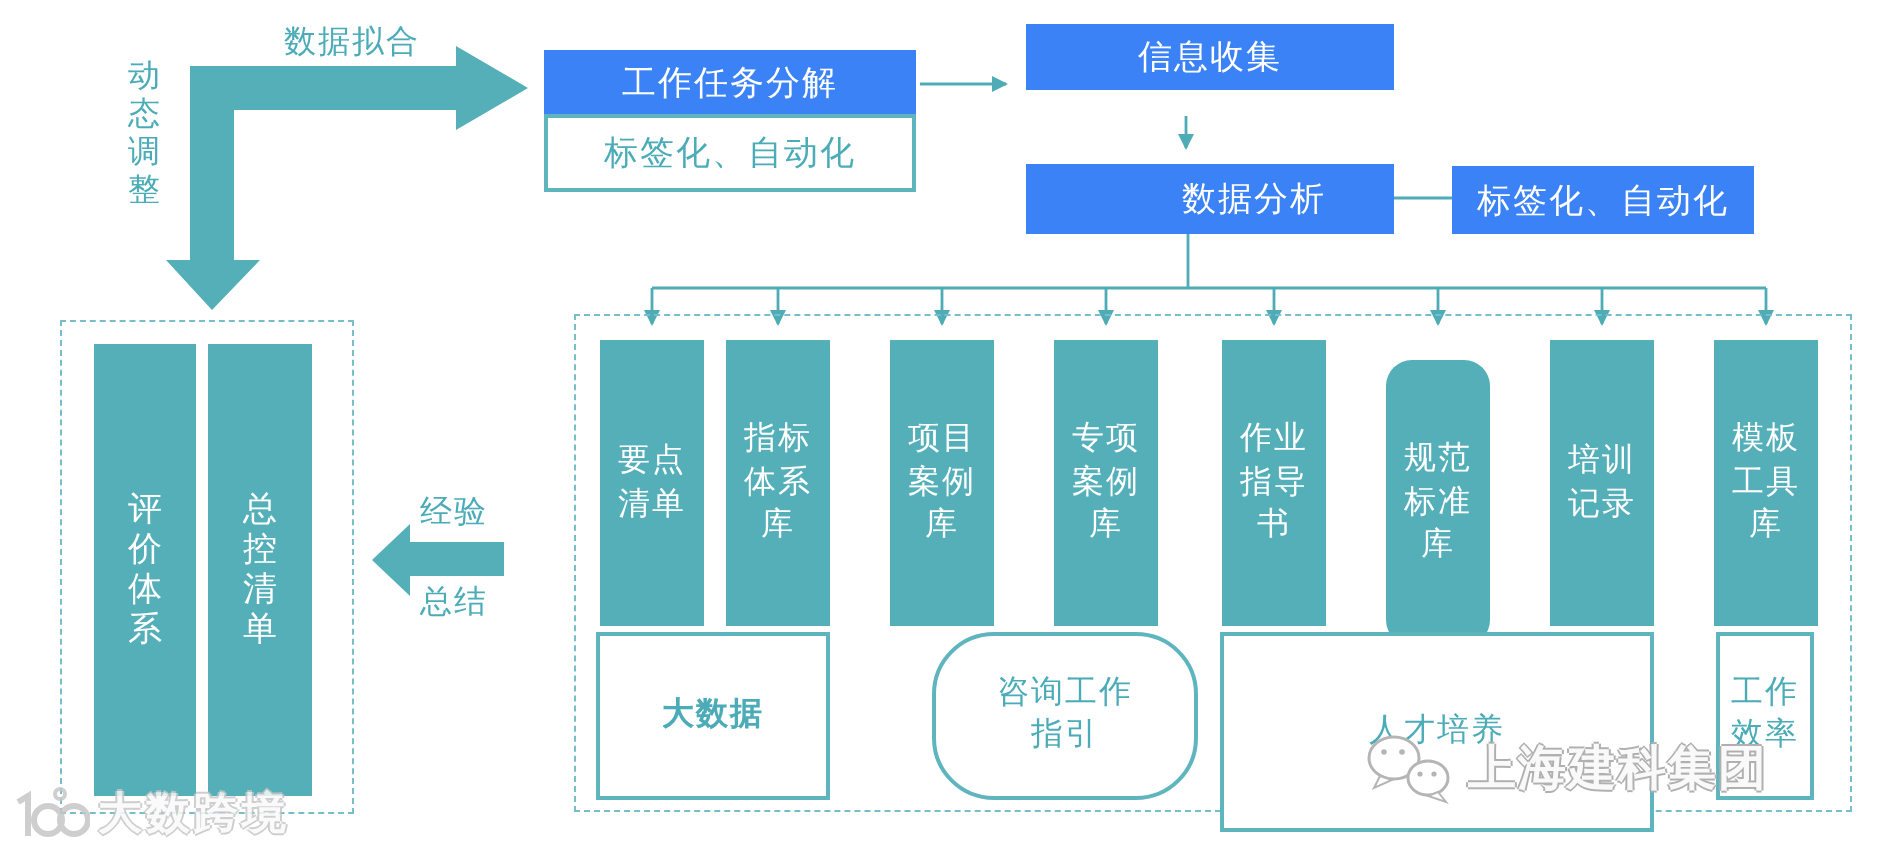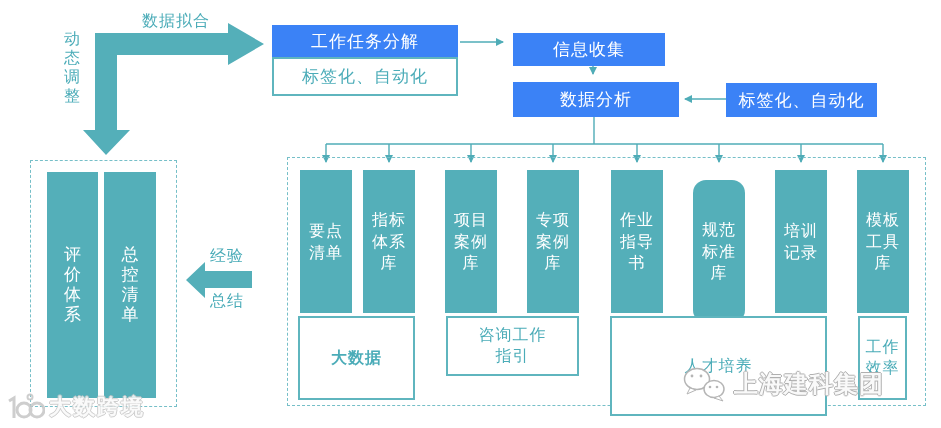--- a/index.html
+++ b/index.html
@@ -90,22 +90,22 @@
   </svg>
 
   <div class="a vlabel pre" style="left:56px;top:29px;width:32px;">动
 态
 调
 整</div>
   <div class="a teal-note f17" style="left:126px;top:11px;width:100px;">数据拟合</div>
 
   <div class="a box-teal f17" style="left:272px;top:25px;width:186px;height:33px;">工作任务分解</div>
   <div class="a box-white f17" style="left:272px;top:57px;width:186px;height:39px;">标签化、自动化</div>
-  <div class="a box-teal f17" style="left:513px;top:33px;width:152px;height:33px;">信息收集</div>
-  <div class="a box-teal f17" style="left:513px;top:82px;width:166px;height:35px;">数据分析</div>
+  <div class="a box-teal f17" style="left:513px;top:12px;width:184px;height:33px;">信息收集</div>
+  <div class="a box-teal f17" style="left:513px;top:82px;width:140px;height:35px;padding-left:44px;">数据分析</div>
   <div class="a box-teal f17" style="left:726px;top:83px;width:151px;height:34px;">标签化、自动化</div>
 
   <div class="a dashed" style="left:30px;top:160px;width:147px;height:247px;"></div>
   <div class="a vbox" style="left:47px;top:172px;width:51px;height:226px;">评
 价
 体
 系</div>
   <div class="a vbox" style="left:104px;top:172px;width:52px;height:226px;">总
 控
 清
@@ -133,21 +133,21 @@
   <div class="a col" style="left:693px;top:180px;width:52px;height:143px;border-radius:13px;">规范
 标准
 库</div>
   <div class="a col" style="left:775px;top:170px;width:52px;height:143px;">培训
 记录</div>
   <div class="a col" style="left:857px;top:170px;width:52px;height:143px;">模板
 工具
 库</div>
 
   <div class="a group" style="left:298px;top:316px;width:117px;height:84px;font-weight:bold;">大数据</div>
-  <div class="a group" style="left:446px;top:316px;width:133px;height:60px;">咨询工作
+  <div class="a group" style="left:466px;top:316px;width:133px;height:84px;border-radius:31px;">咨询工作
 指引</div>
   <div class="a group" style="left:610px;top:316px;width:217px;height:100px;">人才培养</div>
   <div class="a group" style="left:858px;top:316px;width:49px;height:84px;">工作
 效率</div>
 
   <div class="a wm-right" style="left:681px;top:365px;">
     <svg width="48" height="38" viewBox="0 0 48 38">
       <ellipse cx="16" cy="14" rx="12.5" ry="10.5" fill="#ffffff" stroke="#b5b5b5" stroke-width="1.5"></ellipse>
       <path d="M9,23 L6,29 L15,25 z" fill="#ffffff" stroke="#b5b5b5" stroke-width="1"></path>
       <circle cx="11" cy="11" r="1.4" fill="#b5b5b5"></circle>

